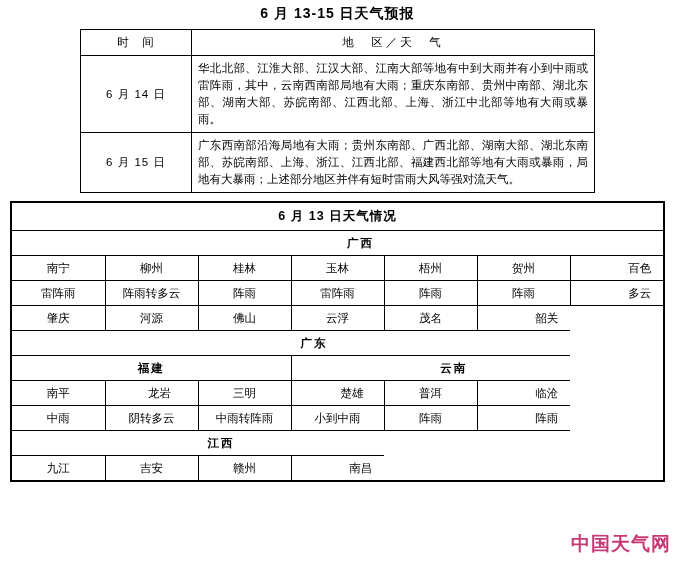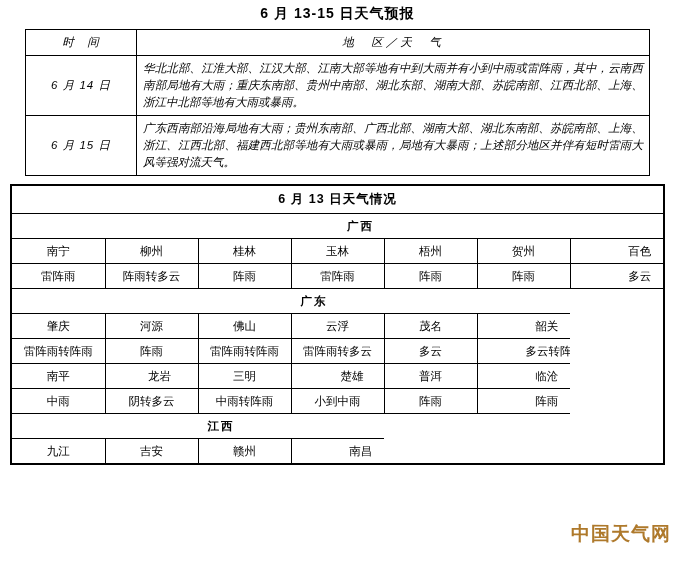--- a/index.html
+++ b/index.html
@@ -27,24 +27,23 @@
     font-weight: bold;
     letter-spacing: 1px;
     padding: 5px 0 6px 0;
   }
   table {
     border-collapse: collapse;
     table-layout: fixed;
   }
   
   .forecast-table {
-    width: 625px;
+    width: 515px;
     margin: 0 auto;
     border: 1px solid #000;
-    font-style: italic;
   }
   .forecast-table td, .forecast-table th {
     border: 1px solid #000;
     font-size: 11.5px;
     line-height: 17px;
     padding: 4px 6px;
     vertical-align: middle;
   }
   .forecast-table .hdr {
     text-align: center;
@@ -93,23 +92,23 @@
   .cond-table td.prov {
     font-weight: bold;
     letter-spacing: 2px;
   }
   .cond-table tr td:first-child { border-left: none; }
   .cond-table tr td:last-child { border-right: none; padding-left: 48px; }
   .cond-table tr:last-child td { border-bottom: none; }
   .watermark {
     position: absolute;
     right: 4px;
-    bottom: 16px;
+    bottom: 6px;
     font-size: 19px;
-    color: #a16207;
+    color: #be185d;
     font-weight: bold;
     letter-spacing: 1px;
     opacity: .85;
     pointer-events: none;
   }
 </style>
 </head>
 <body>
 
 <div class="page">
@@ -152,37 +151,33 @@
           <tr>
             <td>雷阵雨</td>
             <td>阵雨转多云</td>
             <td>阵雨</td>
             <td>雷阵雨</td>
             <td>阵雨</td>
             <td>阵雨</td>
             <td>多云</td>
           </tr>
           <tr>
-            <td class="prov" colspan="6">广东</td>
-          </tr>
-          <tr>
             <td style="width: 16.6667%;">肇庆</td>
             <td style="width: 16.6667%;">河源</td>
             <td style="width: 16.6667%;">佛山</td>
             <td style="width: 16.6667%;">云浮</td>
             <td style="width: 16.6667%;">茂名</td>
             <td style="width: 16.6667%;">韶关</td>
           </tr>
           <tr>
-            <td>雷阵雨转阵雨</td>
-            <td>阵雨</td>
-            <td>雷阵雨转阵雨</td>
-            <td>雷阵雨转多云</td>
-            <td>多云</td>
-            <td>多云转阵雨</td>
+            <td class="prov" colspan="6">广东</td>
+          </tr>
+          <tr>
+            <td class="prov" colspan="3">福建</td>
+            <td class="prov" colspan="3">云南</td>
           </tr>
           <tr>
             <td style="width: 16.6667%;">南平</td>
             <td style="width: 16.6667%; padding-left: 18px;">龙岩</td>
             <td style="width: 16.6667%;">三明</td>
             <td style="width: 16.6667%; padding-left: 31px;">楚雄</td>
             <td style="width: 16.6667%;">普洱</td>
             <td style="width: 16.6667%;">临沧</td>
           </tr>
           <tr>

